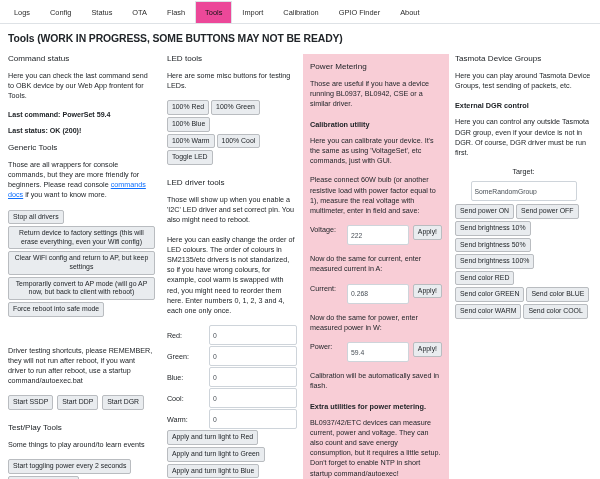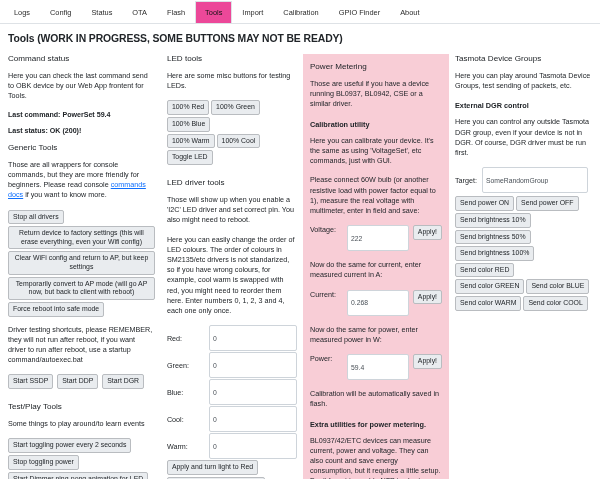--- a/index.html
+++ b/index.html
@@ -127,41 +127,42 @@
     flex: 0 0 42px;
   }
   input[type=text] {
     font-family: "Liberation Sans", sans-serif;
     font-size: 6.8px;
     padding: 1px 3px;
     border: 1px solid #ced4da;
     border-radius: 2px;
     background: #fff;
     color: #495057;
-    height: 26px;
+    height: 20px;
     width: 100%;
     outline: none;
   }
   .remap-input { width: 95px; }
 
   .pmrow {
     display: flex;
     align-items: flex-start;
     gap: 4px;
     margin-bottom: 9px;
   }
   .pmrow .lbl { width: 33px; flex: 0 0 33px; font-size: 7.2px; }
   .pmrow input { flex: 1 1 auto; }
   .pmrow .btn { margin: 0; flex: 0 0 auto; }
 
   .targetrow {
     display: flex;
     align-items: center;
     gap: 5px;
     margin-bottom: 3px;
+    flex-direction: column;
   }
   .targetrow .lbl { font-size: 7.2px; }
   .targetrow input { width: 106px; }
 </style>
 </head>
 <body>
 
 <div class="tabbar">
   <div class="tab">Logs</div>
   <div class="tab">Config</div>
@@ -189,21 +190,21 @@
     <p><span>Those are all wrappers for console commands, but they are more friendly for beginners. Please read console </span><a class="doclink" href="#">commands docs</a><span> if you want to know more.</span></p>
 
     <div>
       <button class="btn">Stop all drivers</button>
       <button class="btn block">Return device to factory settings (this will erase everything, even your Wifi config)</button>
       <button class="btn block">Clear WiFi config and return to AP, but keep settings</button>
       <button class="btn block">Temporarily convert to AP mode (will go AP now, but back to client with reboot)</button>
       <button class="btn">Force reboot into safe mode</button>
     </div>
 
-    <p style="margin-top:6px;">Driver testing shortcuts, please REMEMBER, they will not run after reboot, if you want driver to run after reboot, use a startup command/autoexec.bat</p>
+    <p style="margin-top:27px;">Driver testing shortcuts, please REMEMBER, they will not run after reboot, if you want driver to run after reboot, use a startup command/autoexec.bat</p>
 
     <div class="btn-row">
       <button class="btn">Start SSDP</button>
       <button class="btn">Start DDP</button>
       <button class="btn">Start DGR</button>
     </div>
 
     <h4 style="margin-top:11px;">Test/Play Tools</h4>
     <p>Some things to play around/to learn events</p>
 

